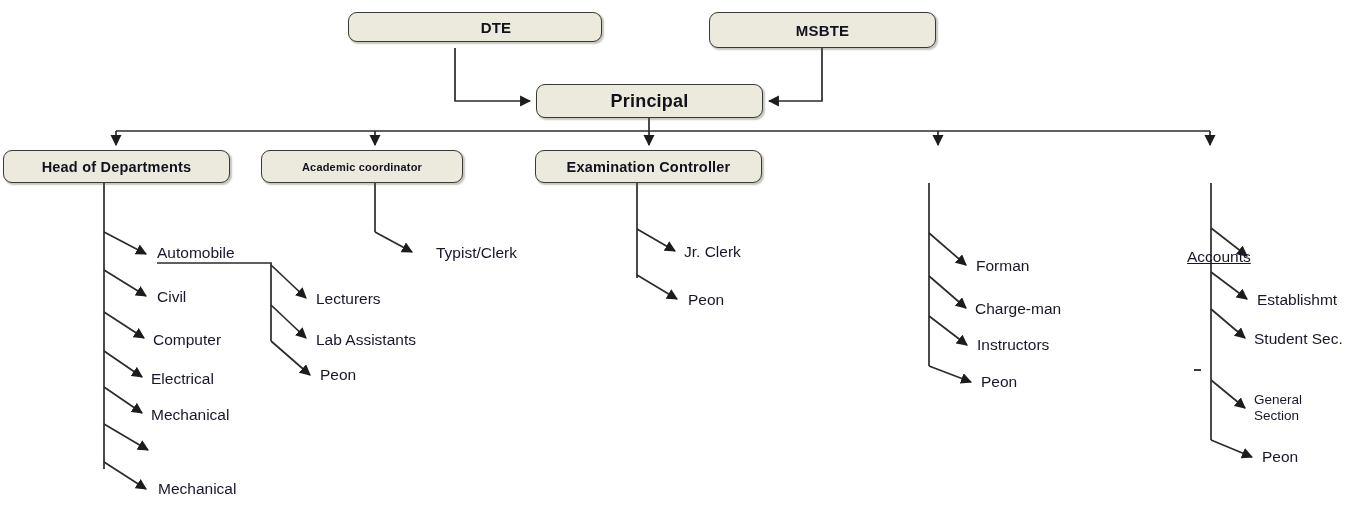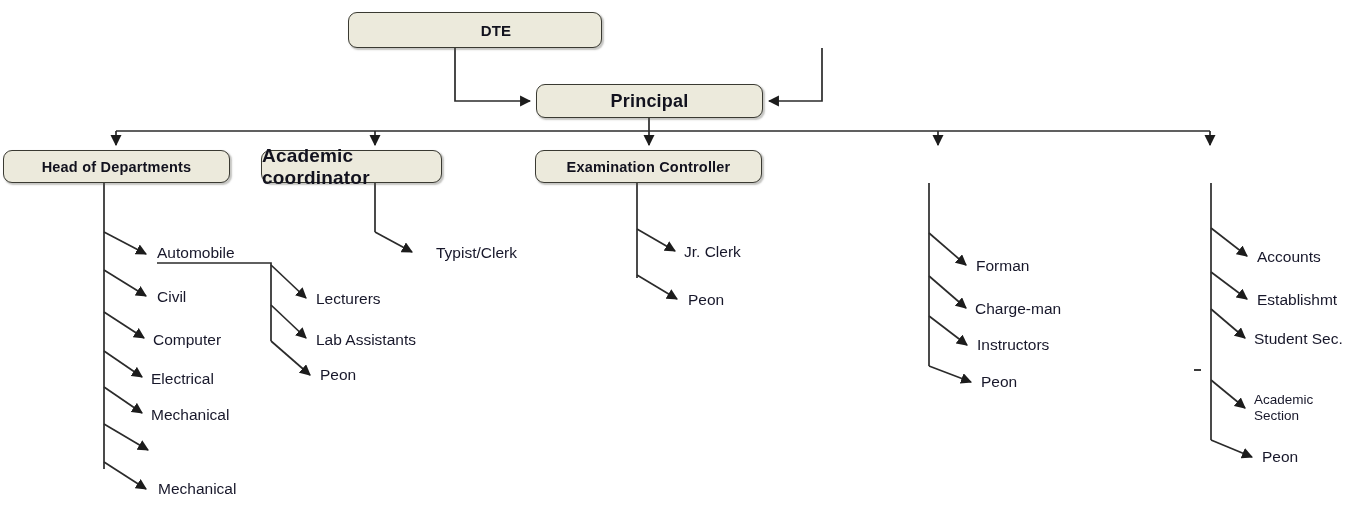--- a/index.html
+++ b/index.html
@@ -119,32 +119,35 @@
       <path d="M 1211 228 L 1247 256" marker-end="url(#arrow)"></path>
       <path d="M 1211 272 L 1247 299" marker-end="url(#arrow)"></path>
       <path d="M 1211 309 L 1245 338" marker-end="url(#arrow)"></path>
       <path d="M 1211 380 L 1245 408" marker-end="url(#arrow)"></path>
       <path d="M 1211 440 L 1252 457" marker-end="url(#arrow)"></path>
     </g>
   </svg>
 
   <div class="stub-dash" style="left:1194px; top:369px; width:7px; height:2px;"></div>
 
-  <div class="node-box" style="left:348px; top:12px; width:254px; height:36px; font-size:15px;padding-left:42px;">
+  <div class="node-box" style="left:348px; top:12px; width:254px; height:30px; font-size:15px;padding-left:42px;">
     <span>DTE</span>
+  </div>
+  <div class="node-box" style="left:709px; top:12px; width:227px; height:36px; font-size:15px;">
+    <span>MSBTE</span>
   </div>
 
   <div class="node-box" style="left:536px; top:84px; width:227px; height:34px; font-size:18px;">
     <span>Principal</span>
   </div>
 
   <div class="node-box" style="left:3px; top:150px; width:227px; height:33px; font-size:14.5px;">
     <span>Head of Departments</span>
   </div>
-  <div class="node-box" style="left:261px; top:150px; width:181px; height:33px; font-size:19px;">
+  <div class="node-box" style="left:261px; top:150px; width:202px; height:33px; font-size:11px;">
     <span>Academic coordinator</span>
   </div>
   <div class="node-box" style="left:535px; top:150px; width:227px; height:33px; font-size:14.5px;border-radius:9px;">
     <span>Examination  Controller</span>
   </div>
 
   <div class="leaf-label" style="left:157px; top:244px;">Automobile</div>
   <div class="leaf-label" style="left:157px; top:288px;">Civil</div>
   <div class="leaf-label" style="left:153px; top:331px;">Computer</div>
   <div class="leaf-label" style="left:151px; top:370px;">Electrical</div>
@@ -158,19 +161,19 @@
   <div class="leaf-label" style="left:436px; top:244px;">Typist/Clerk</div>
 
   <div class="leaf-label" style="left:684px; top:243px;">Jr. Clerk</div>
   <div class="leaf-label" style="left:688px; top:291px;">Peon</div>
 
   <div class="leaf-label" style="left:976px; top:257px;">Forman</div>
   <div class="leaf-label" style="left:975px; top:300px;">Charge-man</div>
   <div class="leaf-label" style="left:977px; top:336px;">Instructors</div>
   <div class="leaf-label" style="left:981px; top:373px;">Peon</div>
 
-  <div class="leaf-label" style="left:1257px; top:248px;">Accounts</div>
+  <div class="leaf-label" style="left:1187px; top:248px;text-decoration:underline;">Accounts</div>
   <div class="leaf-label" style="left:1257px; top:291px;">Establishmt</div>
   <div class="leaf-label" style="left:1254px; top:330px;">Student Sec.</div>
-  <div class="leaf-label wrapped" style="left:1254px; top:392px;">Academic Section</div>
+  <div class="leaf-label wrapped" style="left:1254px; top:392px;">General Section</div>
   <div class="leaf-label" style="left:1262px; top:448px;">Peon</div>
 
 </div>
 
 </body></html>

